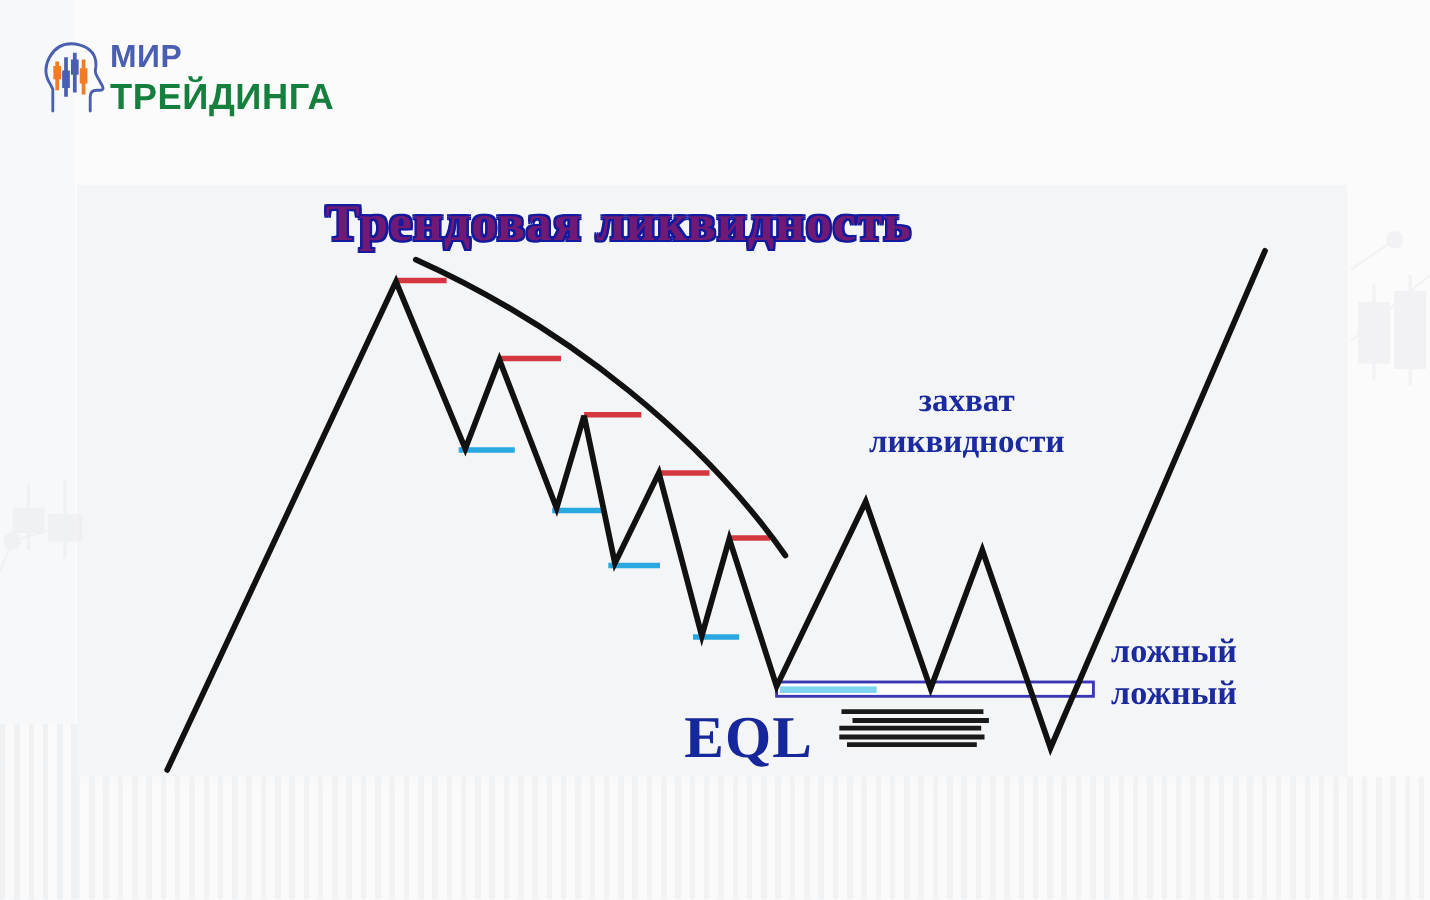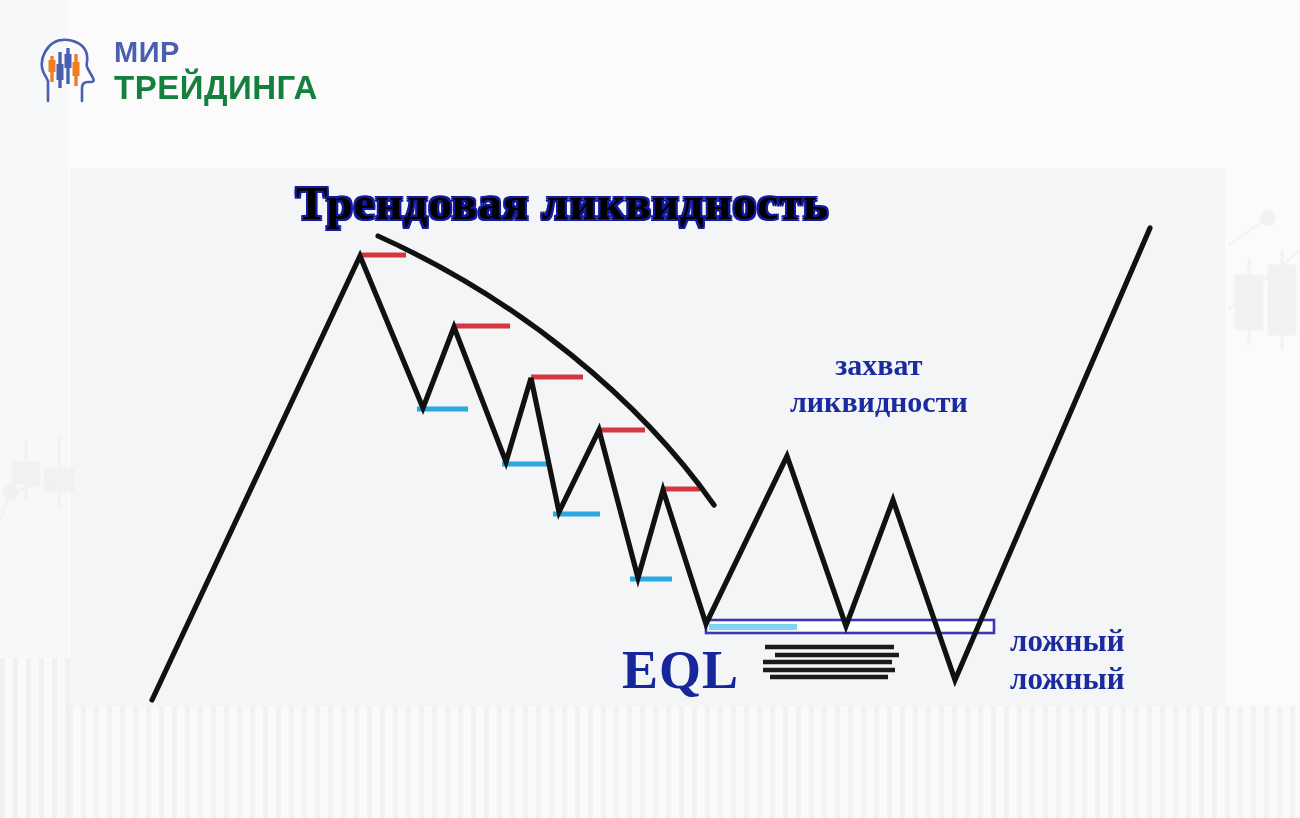--- a/index.html
+++ b/index.html
@@ -63,21 +63,20 @@
     opacity: 0.9;
   }
 
   
   .logo {
     position: absolute;
     left: 38px;
     top: 38px;
     display: flex;
     align-items: center;
-    gap: 14px;
   }
   .logo-text {
     display: flex;
     flex-direction: column;
     line-height: 1.0;
     font-family: "Liberation Sans", sans-serif;
     font-weight: bold;
   }
   .logo-line1 {
     color: #4a5fb0;
@@ -93,21 +92,21 @@
 
   
   .heading {
     position: absolute;
     left: 296px;
     top: 176px;
     font-family: "Liberation Serif", serif;
     font-weight: bold;
     font-size: 47px;
     letter-spacing: 1px;
-    color: #000000;
+    color: #701a75;
     -webkit-text-stroke: 2.4px #ffffff;
     paint-order: stroke fill;
     text-shadow:
        2px 0 0 #131a9e, -2px 0 0 #131a9e,
        0 2px 0 #131a9e, 0 -2px 0 #131a9e,
        2px 2px 0 #131a9e, -2px -2px 0 #131a9e,
        2px -2px 0 #131a9e, -2px 2px 0 #131a9e;
     white-space: nowrap;
   }
 
@@ -127,21 +126,21 @@
     font-size: 30px;
   }
   .annot-grab {
     left: 790px;
     top: 335px;
     font-size: 30px;
     margin-top: 12px;
   }
   .annot-false {
     left: 1010px;
-    top: 622px;
+    top: 573px;
     font-size: 31px;
     text-align: left;
   }
   .annot-eql {
     left: 622px;
     top: 638px;
     font-size: 54px;
     letter-spacing: 1px;
     color: #16269b;
   }

